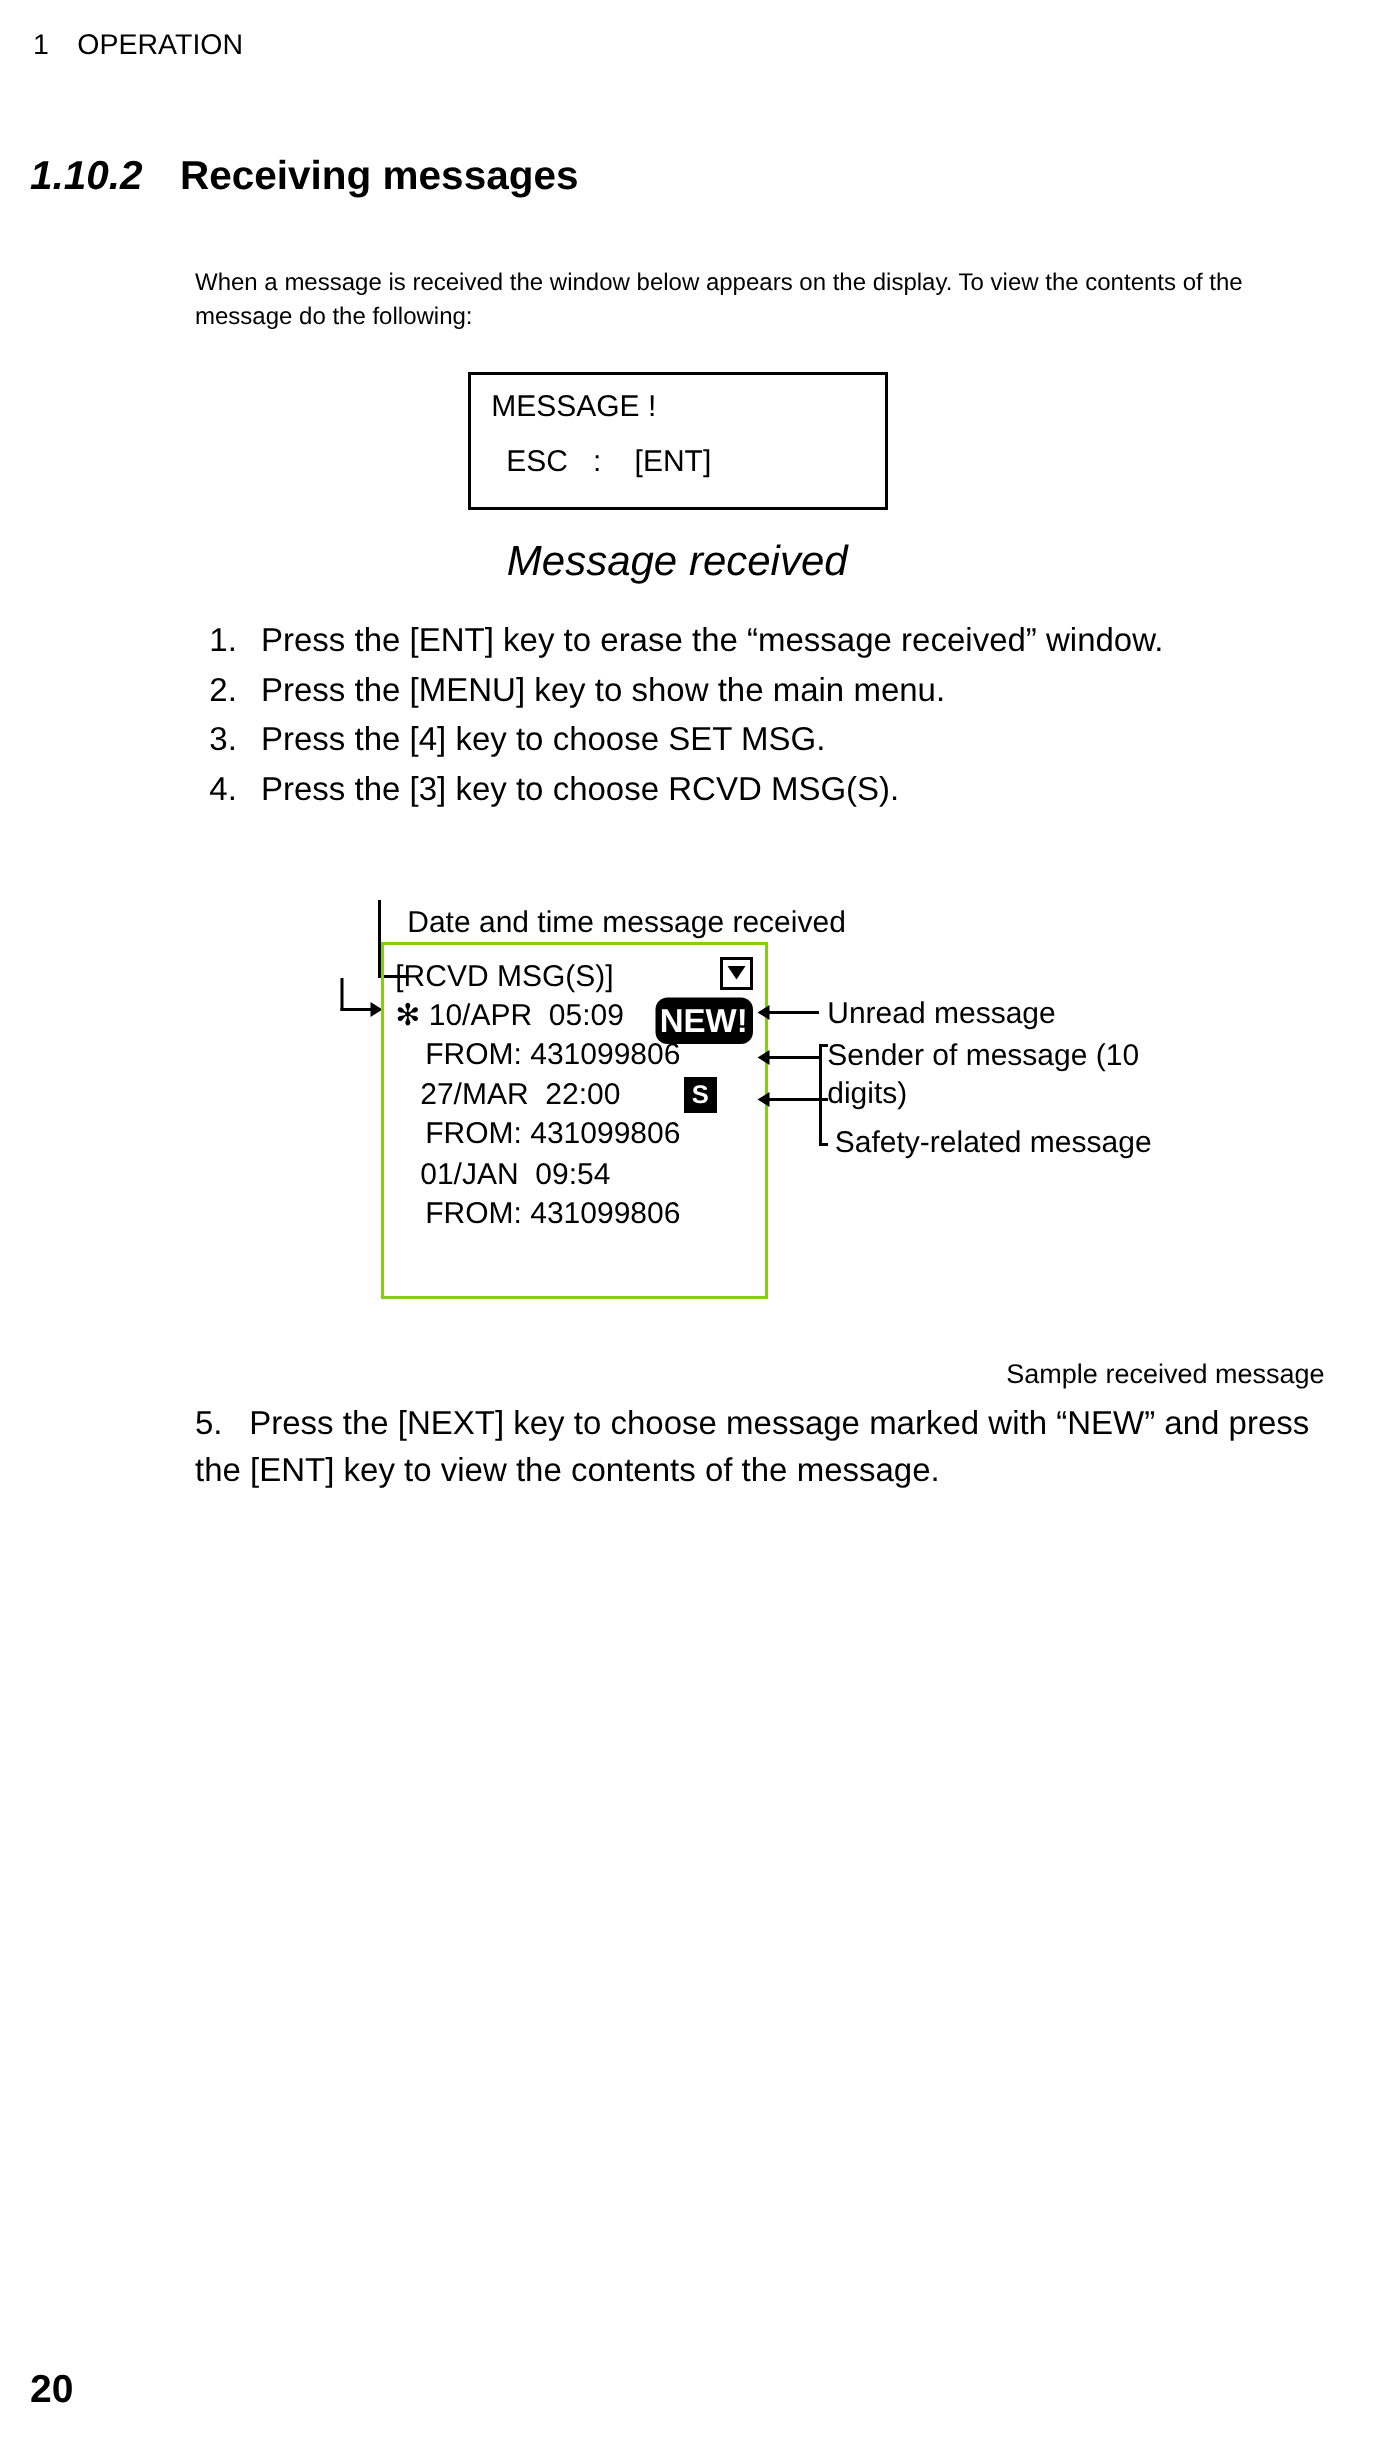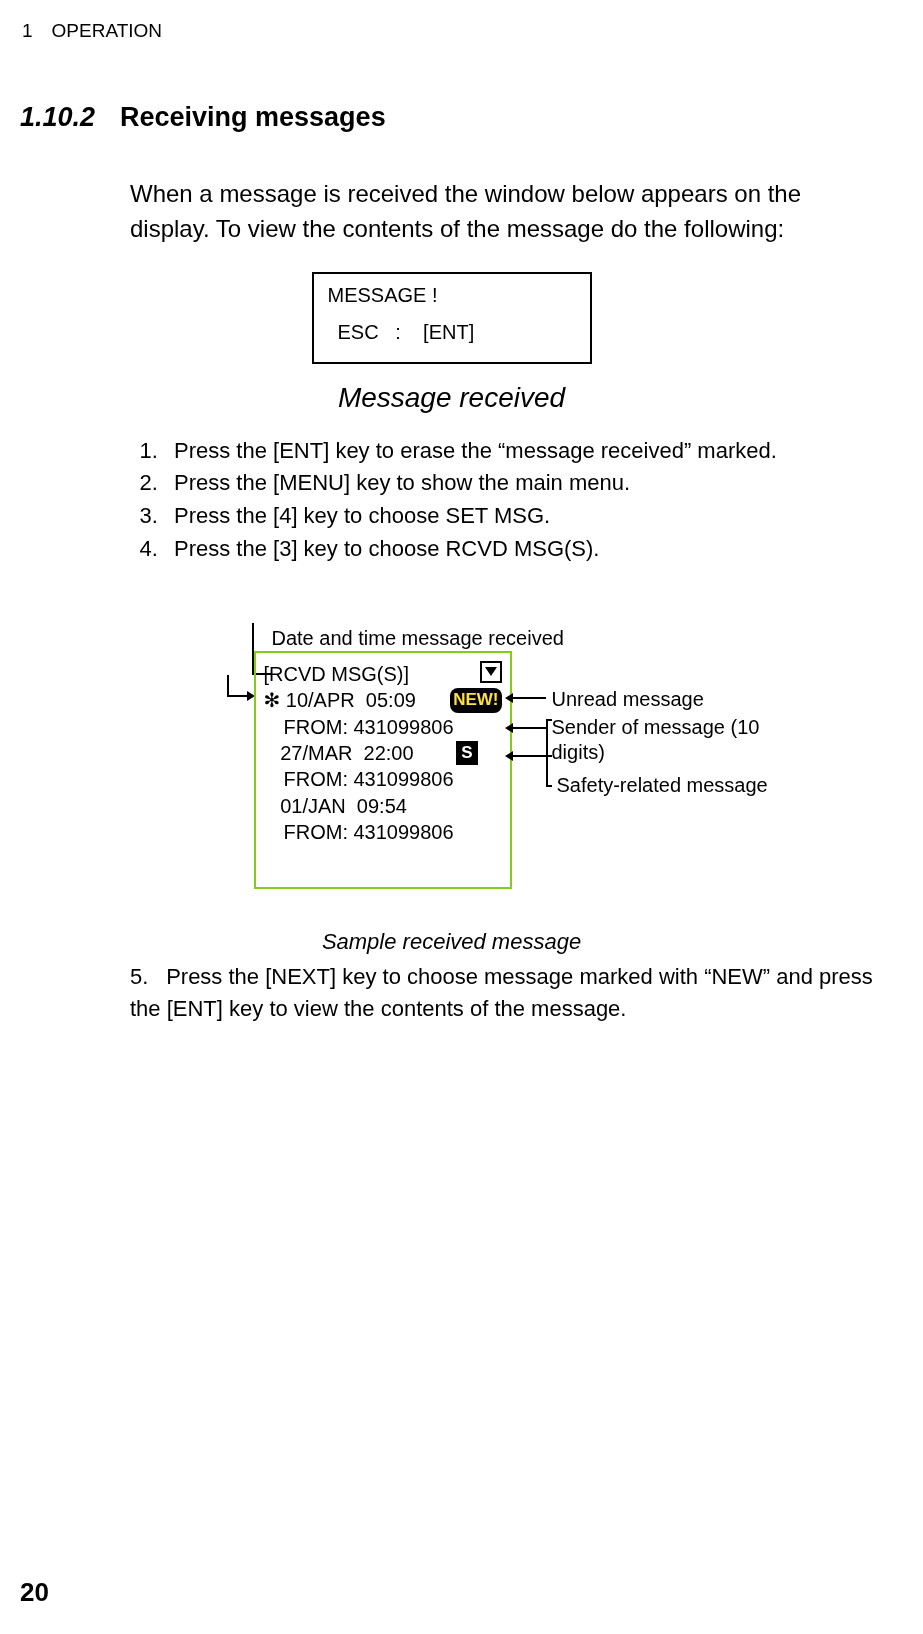--- a/index.html
+++ b/index.html
@@ -29,21 +29,21 @@
       font-size: 27px;
       font-weight: bold;
       width: 100px;
       font-style: italic;
     }
     .section-title {
       font-size: 27px;
       font-weight: bold;
     }
     .intro-text {
-      font-size: 24px;
+      font-size: 16px;
       margin-left: 110px;
       margin-bottom: 25px;
       line-height: 1.45;
       margin-top: 44px;
     }
     .msg-box {
       border: 2px solid #000;
       width: 280px;
       margin: 0 auto 18px auto;
       padding: 10px 14px 18px 14px;
@@ -158,22 +158,22 @@
     .msg-entry {
       position: relative;
     }
     .entry-line1 { white-space: pre; }
     .entry-line2 { white-space: pre; padding-left: 20px;}
     .new-badge {
       position: absolute;
       right: 0px;
       top: 1px;
       background: #000;
-      color: #fde047;
-      font-size: 17px;
+      color: #ffffff;
+      font-size: 22px;
       padding: 1px 3px;
       border-radius: 8px;
       font-weight: bold;
     }
     .s-badge {
       position: absolute;
       right: 24px;
       top: 1px;
       background: #000;
       color: #fff;
@@ -236,23 +236,22 @@
     }
     .bracket-h3 {
       position: absolute;
       top: 170px;
       left: 434px;
       width: 6px;
       height: 2px;
       background: #000;
     }
     .figure-caption2 {
-      font-style: italic;
-      font-size: 22px;
-      text-align: center;
+      font-size: 18px;
+      text-align: right;
       margin-top: 4px;
       margin-bottom: 6px;
     }
     .step5 {
       margin-left: 110px;
       font-size: 22px;
       line-height: 1.45;
     }
     .step5-num { 
       display: inline-block; 
@@ -282,21 +281,21 @@
 <div class="intro-text">When a message is received the window below appears on the display. To view the contents of the message do the following:</div>
 
 <div class="msg-box">
   <div>MESSAGE !</div>
   <div class="msg-box-line2">ESC&nbsp;&nbsp;&nbsp;:&nbsp;&nbsp;&nbsp;&nbsp;[ENT]</div>
 </div>
 
 <div class="figure-caption">Message received</div>
 
 <ol class="steps">
-  <li>Press the [ENT] key to erase the “message received” marked.</li>
+  <li>Press the [ENT] key to erase the “message received” window.</li>
   <li>Press the [MENU] key to show the main menu.</li>
   <li>Press the [4] key to choose SET MSG.</li>
   <li>Press the [3] key to choose RCVD MSG(S).</li>
 </ol>
 
 <div class="diagram-wrap">
   <div class="diagram-top-label">Date and time message received</div>
   <div class="top-connector-v"></div>
   <div class="top-connector-h"></div>
   <div class="left-pointer-v"></div>

